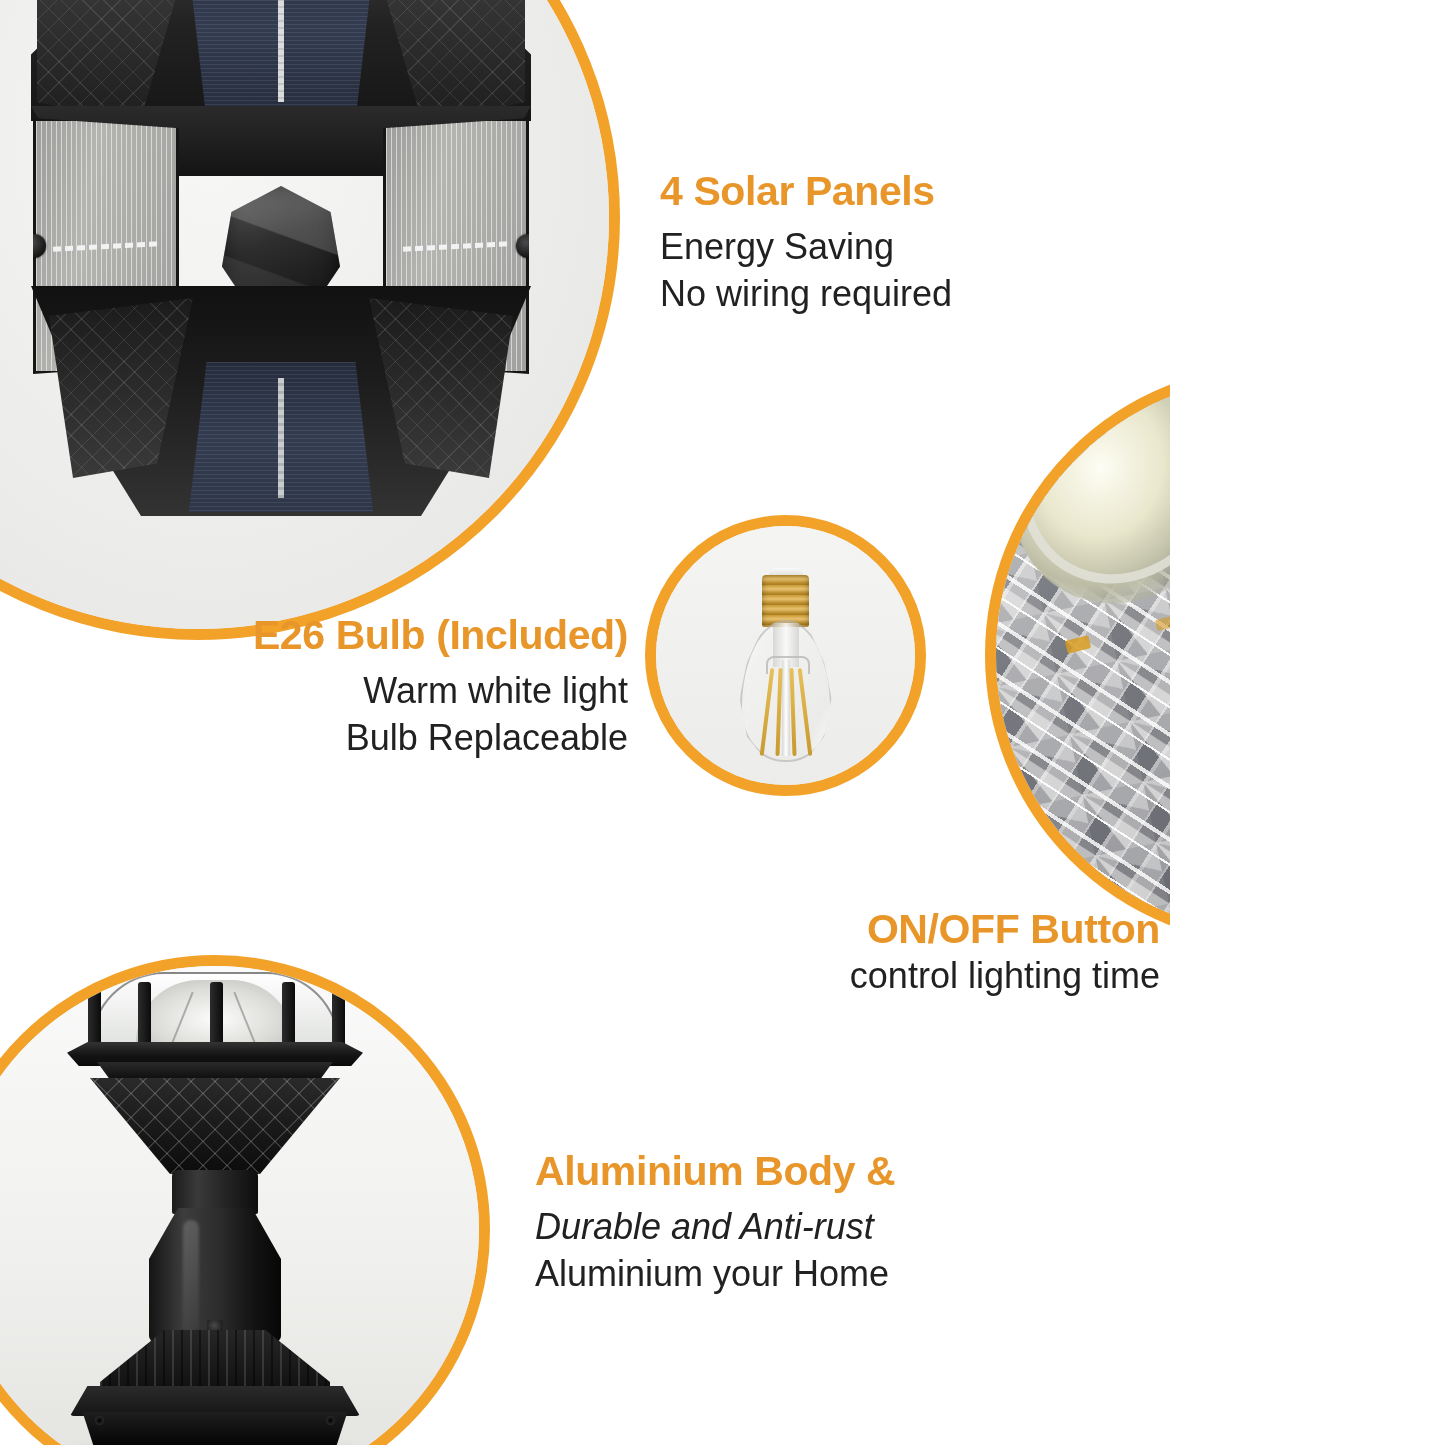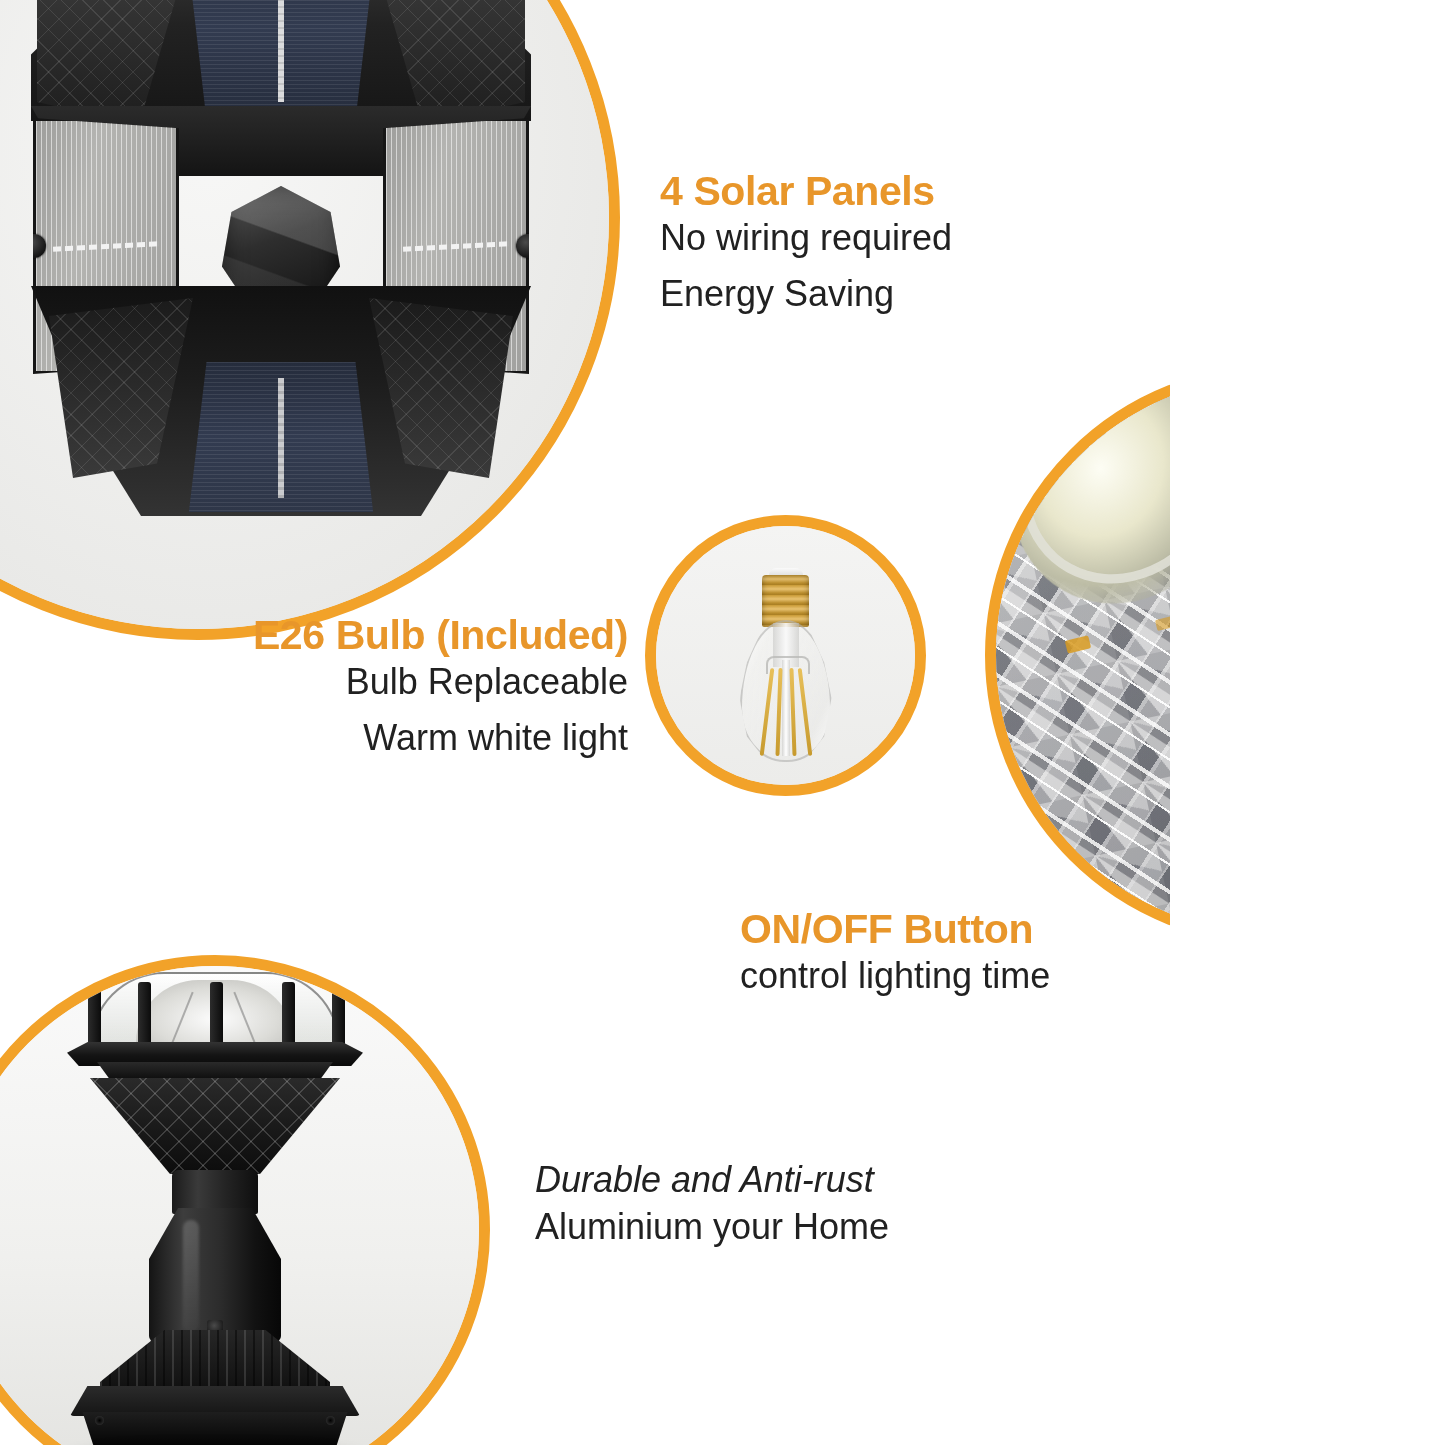--- a/index.html
+++ b/index.html
@@ -41,21 +41,21 @@
   }
   .txt .line{
     color:#212121;
     font-size:36px;
     line-height:1.30;
     white-space:nowrap;
     font-weight:normal;
   }
   .al-left{text-align:left;}
   .al-right{text-align:right;}
-  .al-center{text-align:left;}
+  .al-center{text-align:right;}
 
   
   #solar-circle{left:-225px;top:-205px;width:845px;height:845px;background:#efefed;}
   .sp-stage{position:absolute;left:0;top:0;width:845px;height:845px;
     background:
       radial-gradient(ellipse at 50% 40%, #f7f7f6 0%, #e9e9e7 70%, #dcdcda 100%);
   }
   
   .sp-body{
     position:absolute;left:245px;top:140px;width:500px;height:560px;
@@ -436,22 +436,22 @@
         <div class="sp-wedge-b r"></div>
         <div class="sp-panel-bot">
           <div class="sp-busbar-v2"></div>
         </div>
       </div>
     </div>
   </div>
 
   <div class="txt al-left" style="left:660px;top:168px;width:430px;">
     <div class="head">4 Solar Panels</div>
+    <div class="line" style="margin-top:9px;">Energy Saving</div>
     <div class="line">No wiring required</div>
-    <div class="line" style="margin-top:9px;">Energy Saving</div>
   </div>
 
   <div class="circle-frame" id="bulb-circle">
     <div class="photo">
       <div class="bulb-stage"></div>
       <div class="bulb">
         <div class="bulb-tip"></div>
         <div class="bulb-base"></div>
         <div class="bulb-glass"></div>
         <div class="bulb-neck"></div>
@@ -460,22 +460,22 @@
         <div class="fil f1"></div>
         <div class="fil f2"></div>
         <div class="fil f3"></div>
         <div class="fil f4"></div>
       </div>
     </div>
   </div>
 
   <div class="txt al-right" style="left:148px;top:612px;width:480px;">
     <div class="head">E26 Bulb (Included)</div>
+    <div class="line" style="margin-top:9px;">Warm white light</div>
     <div class="line">Bulb Replaceable</div>
-    <div class="line" style="margin-top:9px;">Warm white light</div>
   </div>
 
   <div class="circle-frame" id="switch-circle">
     <div class="photo">
       <div class="sw-stage"></div>
       <div class="facets"></div>
       <div class="facets2"></div>
 
       <span class="glint" style="left:118px;top:128px;width:26px;height:14px;"></span>
       <span class="glint" style="left:232px;top:16px;width:22px;height:12px;"></span>
@@ -535,17 +535,18 @@
           <div class="pl-hole" style="right:14px;top:-20px;"></div>
           <div class="pl-hole" style="left:18px;top:4px;"></div>
           <div class="pl-hole" style="right:18px;top:4px;"></div>
         </div>
         <div class="pl-shadow"></div>
       </div>
     </div>
   </div>
 
   <div class="txt al-left" style="left:535px;top:1148px;width:470px;">
+    <div class="head">Aluminium Body &amp;</div>
     <div class="line" style="margin-top:9px;font-style:italic;">Durable and Anti-rust</div>
     <div class="line">Aluminium your Home</div>
   </div>
 
 </div>
 
 </body></html>

